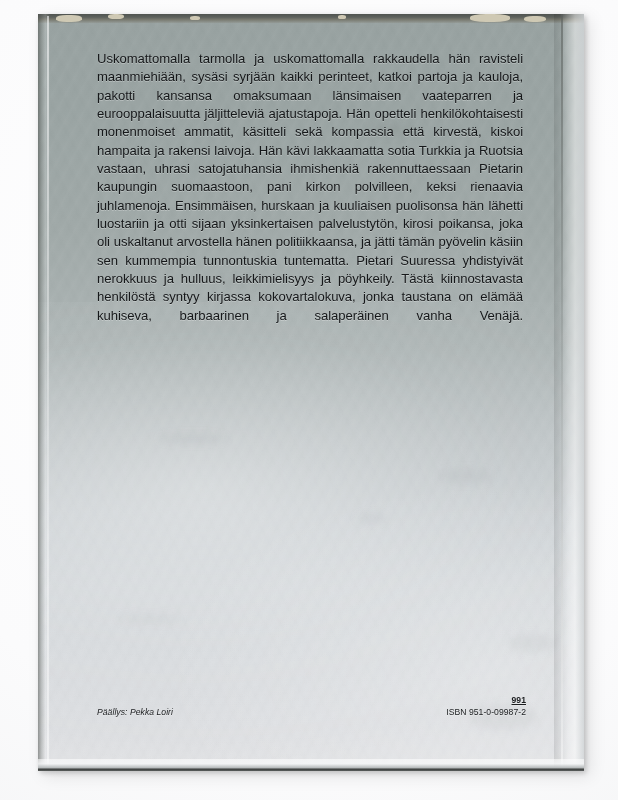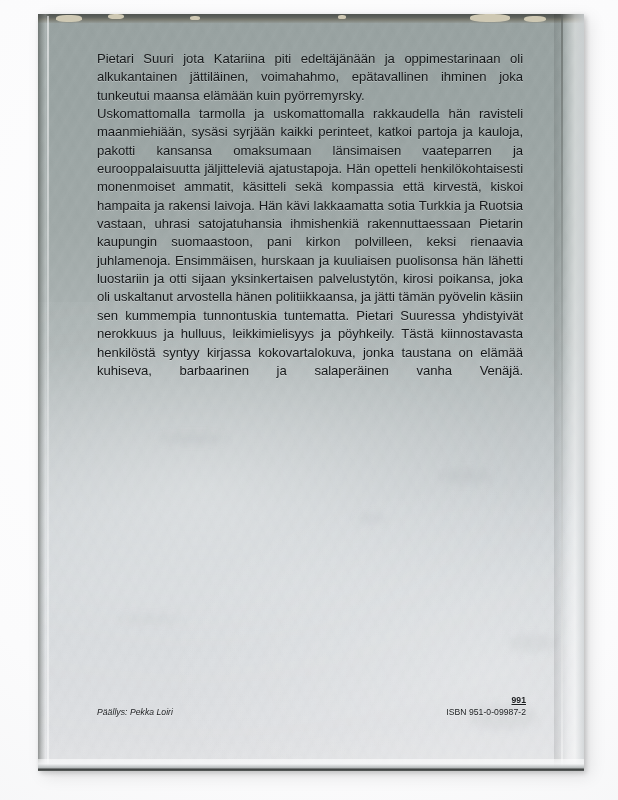--- a/index.html
+++ b/index.html
@@ -279,21 +279,20 @@
 
     <div id="edge-left"></div>
     <div id="fold-left"></div>
 
     <div id="edge-right"></div>
     <div id="fold-right"></div>
 
     <div id="edge-bottom"></div>
 
     <div id="blurb">
-      <p>Pietari Suuri jota Katariina piti edeltäjänään ja oppimestarinaan oli alkukantainen jättiläinen, voimahahmo, epätavallinen ihminen joka tunkeutui maansa elämään kuin pyörremyrsky.</p>
       <p>Uskomattomalla tarmolla ja uskomattomalla rakkaudella hän ravisteli maanmiehiään, sysäsi syrjään kaikki perinteet, katkoi partoja ja kauloja, pakotti kansansa omaksumaan länsimaisen vaateparren ja eurooppalaisuutta jäljitteleviä ajatustapoja. Hän opetteli henkilökohtaisesti monenmoiset ammatit, käsitteli sekä kompassia että kirvestä, kiskoi hampaita ja rakensi laivoja. Hän kävi lakkaamatta sotia Turkkia ja Ruotsia vastaan, uhrasi satojatuhansia ihmishenkiä rakennuttaessaan Pietarin kaupungin suomaastoon, pani kirkon polvilleen, keksi rienaavia juhlamenoja. Ensimmäisen, hurskaan ja kuuliaisen puolisonsa hän lähetti luostariin ja otti sijaan yksinkertaisen palvelustytön, kirosi poikansa, joka oli uskaltanut arvostella hänen politiikkaansa, ja jätti tämän pyövelin käsiin sen kummempia tunnontuskia tuntematta. Pietari Suuressa yhdistyivät nerokkuus ja hulluus, leikkimielisyys ja pöyhkeily. Tästä kiinnostavasta henkilöstä syntyy kirjassa kokovartalokuva, jonka taustana on elämää kuhiseva, barbaarinen ja salaperäinen vanha Venäjä.</p>
     </div>
 
     <div id="colophon">
       <div id="cover-credit">Päällys: Pekka Loiri</div>
       <div id="imprint">
         <span class="code">991</span>
         <span class="isbn">ISBN 951-0-09987-2</span>
       </div>
     </div>

